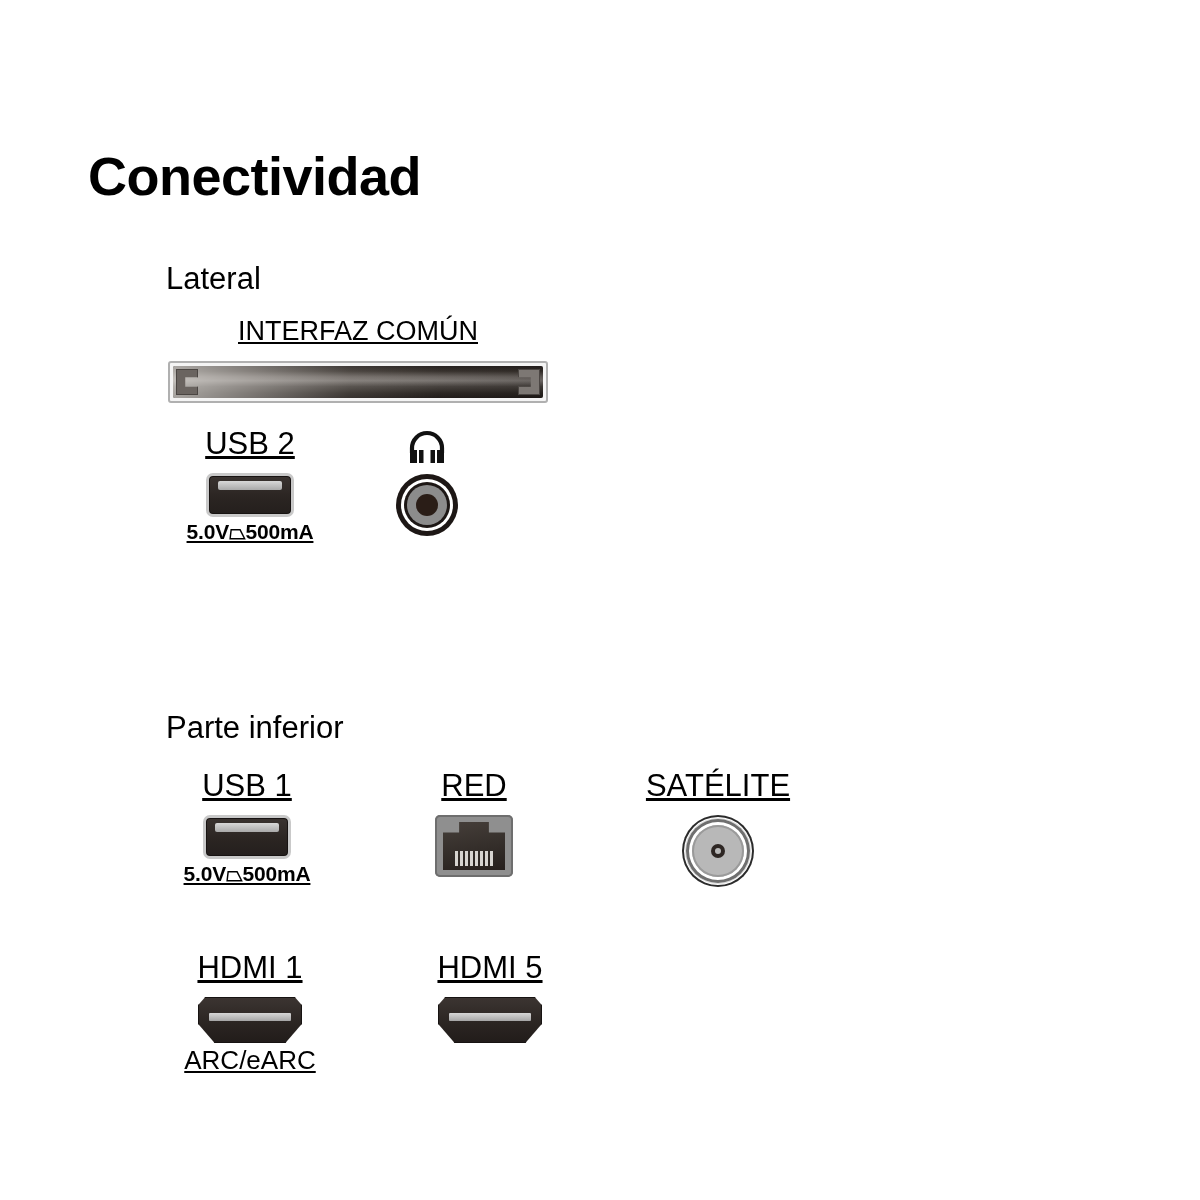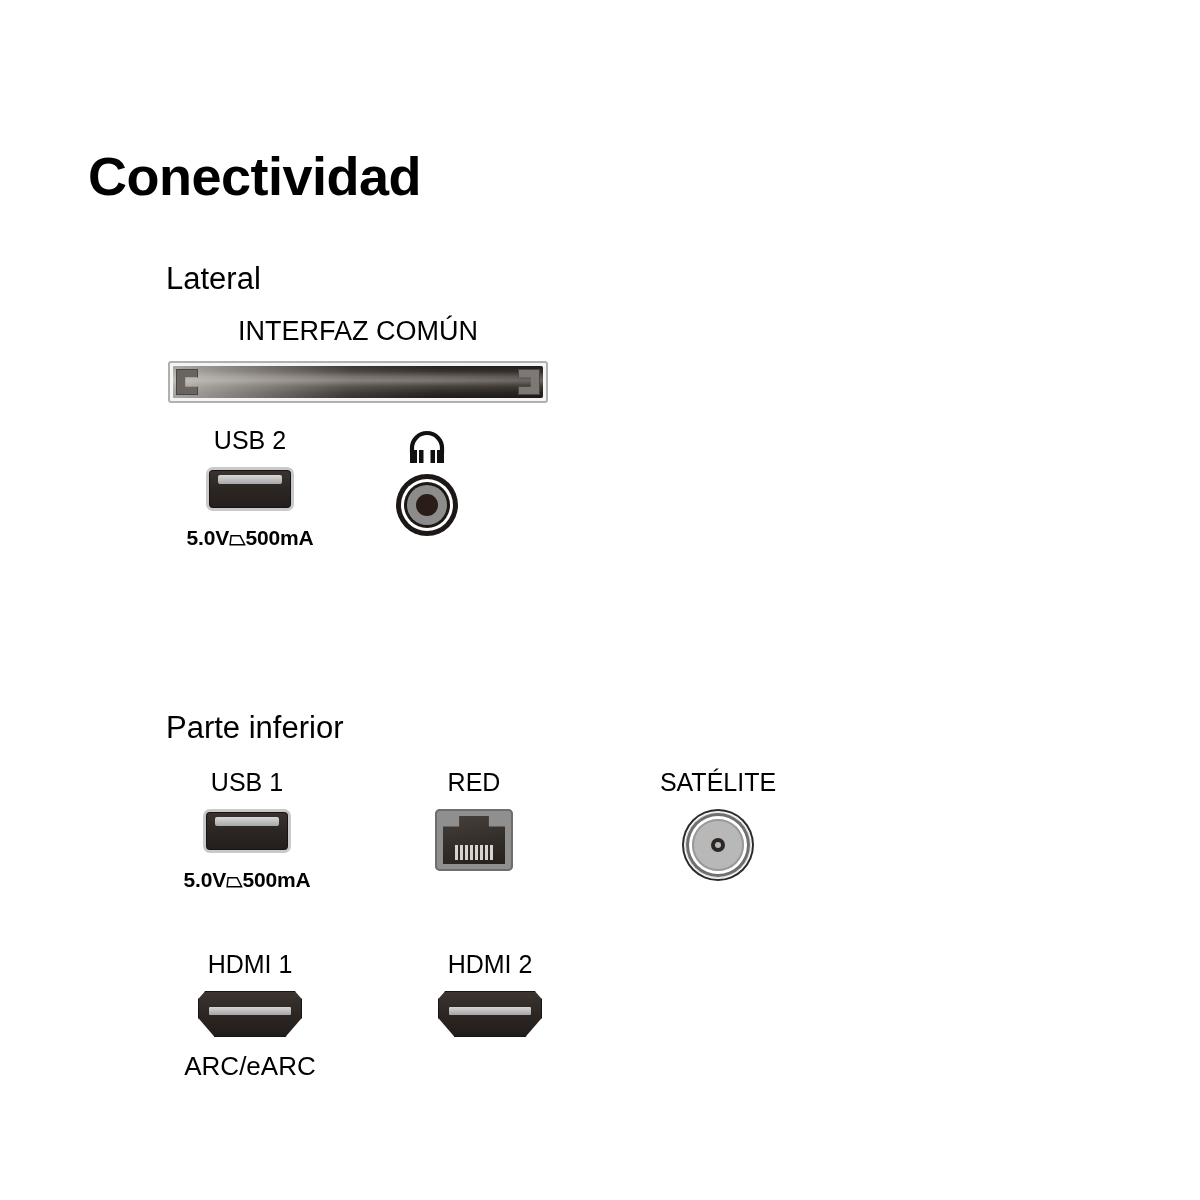--- a/index.html
+++ b/index.html
@@ -33,23 +33,23 @@
     position: absolute;
     font-size: 31px;
     font-weight: 400;
     line-height: 1;
     white-space: nowrap;
   }
   #sec-lateral { left: 166px; top: 237px; }
   #sec-bottom  { left: 166px; top: 686px; }
 
   
-  .port-group { position: absolute; }
+  .port-group { position: absolute; text-decoration: underline; }
   .port-label {
-    font-size: 25px;
+    font-size: 31px;
     font-weight: 400;
     text-align: center;
     white-space: nowrap;
     line-height: 1;
   }
   .port-sublabel {
     font-size: 21px;
     font-weight: 700;
     text-align: center;
     white-space: nowrap;
@@ -278,21 +278,21 @@
 
   #usb1-group   { left: 158px; top: 770px; width: 178px; }
   #red-group    { left: 398px; top: 770px; width: 152px; }
   #sat-group    { left: 630px; top: 770px; width: 176px; }
   #ant-group    { left: 840px; top: 770px; width: 222px; }
 
   #hdmi1-group  { left: 160px; top: 952px; width: 180px; }
   #hdmi2-group  { left: 400px; top: 952px; width: 180px; }
 
   .art-row { margin-top: 14px; display:flex; align-items:center; justify-content:center; }
-  .sub-row { margin-top: 16px; }
+  .sub-row { margin-top: 4px; }
 </style>
 </head>
 <body>
 
 <div class="page">
 
   <h1 class="page-title">Conectividad</h1>
 
   <h2 class="section-title" id="sec-lateral">Lateral</h2>
 
@@ -394,21 +394,21 @@
           <div class="hdmi-outline"></div>
           <div class="hdmi-shape"></div>
           <div class="hdmi-bar"></div>
         </div>
       </div>
     </div>
     <div class="port-sublabel regular sub-row">ARC/eARC</div>
   </div>
 
   <div class="port-group" id="hdmi2-group">
-    <div class="port-label">HDMI 2</div>
+    <div class="port-label">HDMI 5</div>
     <div class="art-row">
       <div class="hdmi-wrap">
         <div class="hdmi-port">
           <div class="hdmi-outline"></div>
           <div class="hdmi-shape"></div>
           <div class="hdmi-bar"></div>
         </div>
       </div>
     </div>
   </div>

